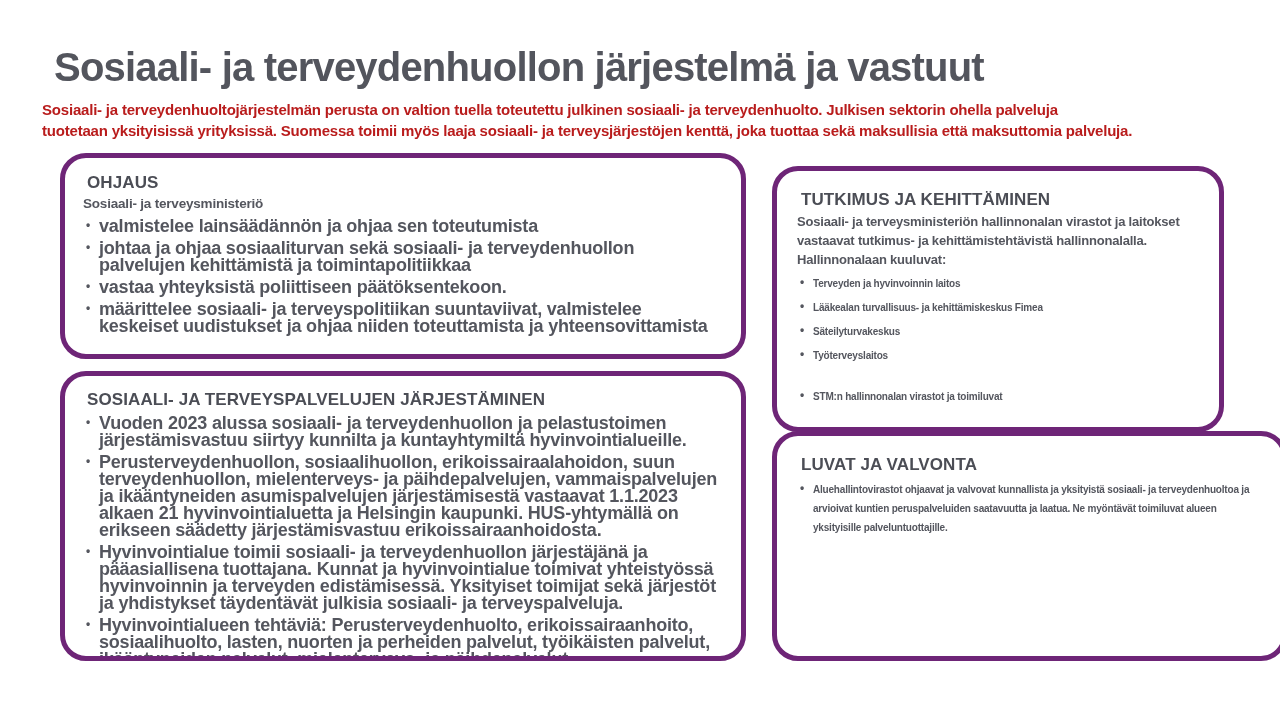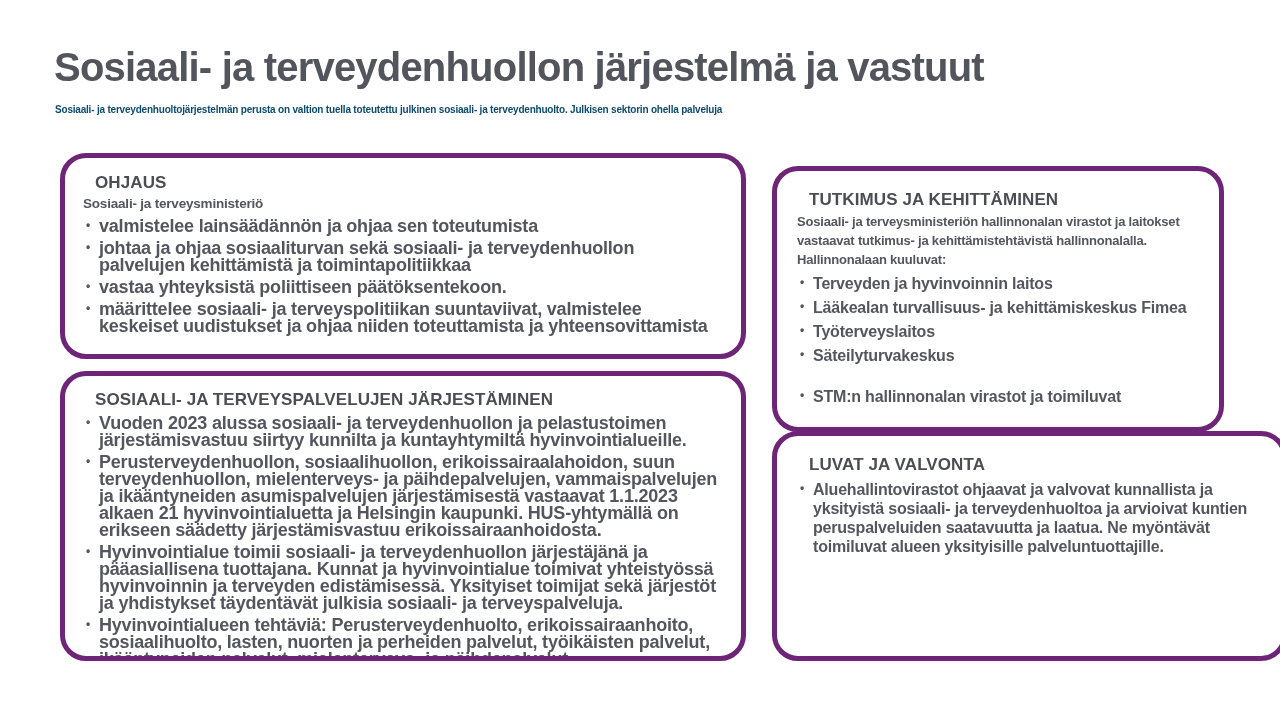--- a/index.html
+++ b/index.html
@@ -11,36 +11,36 @@
     color: #54565e;
   }
   .stage { position: relative; width: 1280px; height: 720px; overflow: hidden; background: #fff; }
 
   .title {
     position: absolute; left: 54px; top: 44px; margin: 0;
     font-size: 40px; line-height: 46px; font-weight: 700;
     letter-spacing: -0.8px; color: #53555d; white-space: nowrap;
   }
   .intro {
-    position: absolute; left: 55px; top: 99px;
-    font-size: 10px; line-height: 21px; font-weight: 700;
-    letter-spacing: -0.2px; color: #0c4a6e;
+    position: absolute; left: 42px; top: 99px;
+    font-size: 15px; line-height: 21px; font-weight: 700;
+    letter-spacing: -0.2px; color: #b91c1c;
   }
   .intro div { white-space: nowrap; }
 
   .box {
     position: absolute;
     border: 5px solid #6E2577;
     border-radius: 26px;
     background: #ffffff;
     padding: 14px 18px 12px 18px;
     overflow: hidden;
   }
   .box h2 {
-    margin: 0 0 2px 12px;
+    margin: 0 0 2px 4px;
     font-size: 17px; line-height: 21px; font-weight: 700;
     letter-spacing: 0.1px; color: #4b4d55;
   }
   .box .sub {
     margin: 1px 0 2px 0;
     font-size: 13.5px; line-height: 18px; font-weight: 700;
     letter-spacing: -0.2px;
   }
   .box .boxintro {
     margin: 2px 0 4px 0;
@@ -51,38 +51,39 @@
   ul.bullets li {
     position: relative; padding-left: 16px; margin-top: 5px;
     letter-spacing: -0.2px;
   }
   ul.bullets li::before {
     content: "\2022";
     position: absolute; left: 3px; top: -1px;
     font-size: 12px; color: #54565e;
   }
   .left-body li { font-size: 18px; line-height: 17px; font-weight: 700; }
-  .right-body li { font-size: 16px; line-height: 19px; font-weight: 700; }
+  .right-body li { font-size: 10px; line-height: 19px; font-weight: 700; }
   .right-body li { margin-top: 6px; }
   li.gap-top { margin-top: 22px !important; }
 
   .box-ohjaus       { left: 60px;  top: 153px; width: 686px; height: 206px; }
   .box-jarjestaminen{ left: 60px;  top: 371px; width: 686px; height: 290px; padding-top: 13px; }
   .box-tutkimus     { left: 772px; top: 166px; width: 452px; height: 266px; padding: 18px 20px 12px 20px; }
   .box-luvat        { left: 772px; top: 431px; width: 515px; height: 230px; padding: 18px 20px 12px 20px; }
 </style>
 </head>
 <body>
 
 <div class="stage">
 
   <h1 class="title">Sosiaali- ja terveydenhuollon järjestelmä ja vastuut</h1>
 
   <div class="intro">
     <div>Sosiaali- ja terveydenhuoltojärjestelmän perusta on valtion tuella toteutettu julkinen sosiaali- ja terveydenhuolto. Julkisen sektorin ohella palveluja</div>
+    <div>tuotetaan yksityisissä yrityksissä. Suomessa toimii myös laaja sosiaali- ja terveysjärjestöjen kenttä, joka tuottaa sekä maksullisia että maksuttomia palveluja.</div>
   </div>
 
   <section class="box box-ohjaus">
     <h2>OHJAUS</h2>
     <p class="sub">Sosiaali- ja terveysministeriö</p>
     <ul class="bullets left-body">
       <li>valmistelee lainsäädännön ja ohjaa sen toteutumista</li>
       <li>johtaa ja ohjaa sosiaaliturvan sekä sosiaali- ja terveydenhuollon palvelujen kehittämistä ja toimintapolitiikkaa</li>
       <li>vastaa yhteyksistä poliittiseen päätöksentekoon.</li>
       <li>määrittelee sosiaali- ja terveyspolitiikan suuntaviivat, valmistelee keskeiset uudistukset ja ohjaa niiden toteuttamista ja yhteensovittamista</li>
@@ -98,22 +99,22 @@
       <li>Hyvinvointialueen tehtäviä: Perusterveydenhuolto, erikoissairaanhoito, sosiaalihuolto, lasten, nuorten ja perheiden palvelut, työikäisten palvelut, ikääntyneiden palvelut, mielenterveys- ja päihdepalvelut, vammaispalvelut, oppilas- ja opiskelijahuolto, hyvinvoinnin ja terveyden edistäminen sekä pelastustoimi</li>
     </ul>
   </section>
 
   <section class="box box-tutkimus">
     <h2>TUTKIMUS JA KEHITTÄMINEN</h2>
     <p class="boxintro">Sosiaali- ja terveysministeriön hallinnonalan virastot ja laitokset vastaavat tutkimus- ja kehittämistehtävistä hallinnonalalla. Hallinnonalaan kuuluvat:</p>
     <ul class="bullets right-body">
       <li>Terveyden ja hyvinvoinnin laitos</li>
       <li>Lääkealan turvallisuus- ja kehittämiskeskus Fimea</li>
+      <li>Säteilyturvakeskus</li>
       <li>Työterveyslaitos</li>
-      <li>Säteilyturvakeskus</li>
       <li class="gap-top">STM:n hallinnonalan virastot ja toimiluvat</li>
     </ul>
   </section>
 
   <section class="box box-luvat">
     <h2>LUVAT JA VALVONTA</h2>
     <ul class="bullets right-body">
       <li>Aluehallintovirastot ohjaavat ja valvovat kunnallista ja yksityistä sosiaali- ja terveydenhuoltoa ja arvioivat kuntien peruspalveluiden saatavuutta ja laatua. Ne myöntävät toimiluvat alueen yksityisille palveluntuottajille.</li>
     </ul>
   </section>

